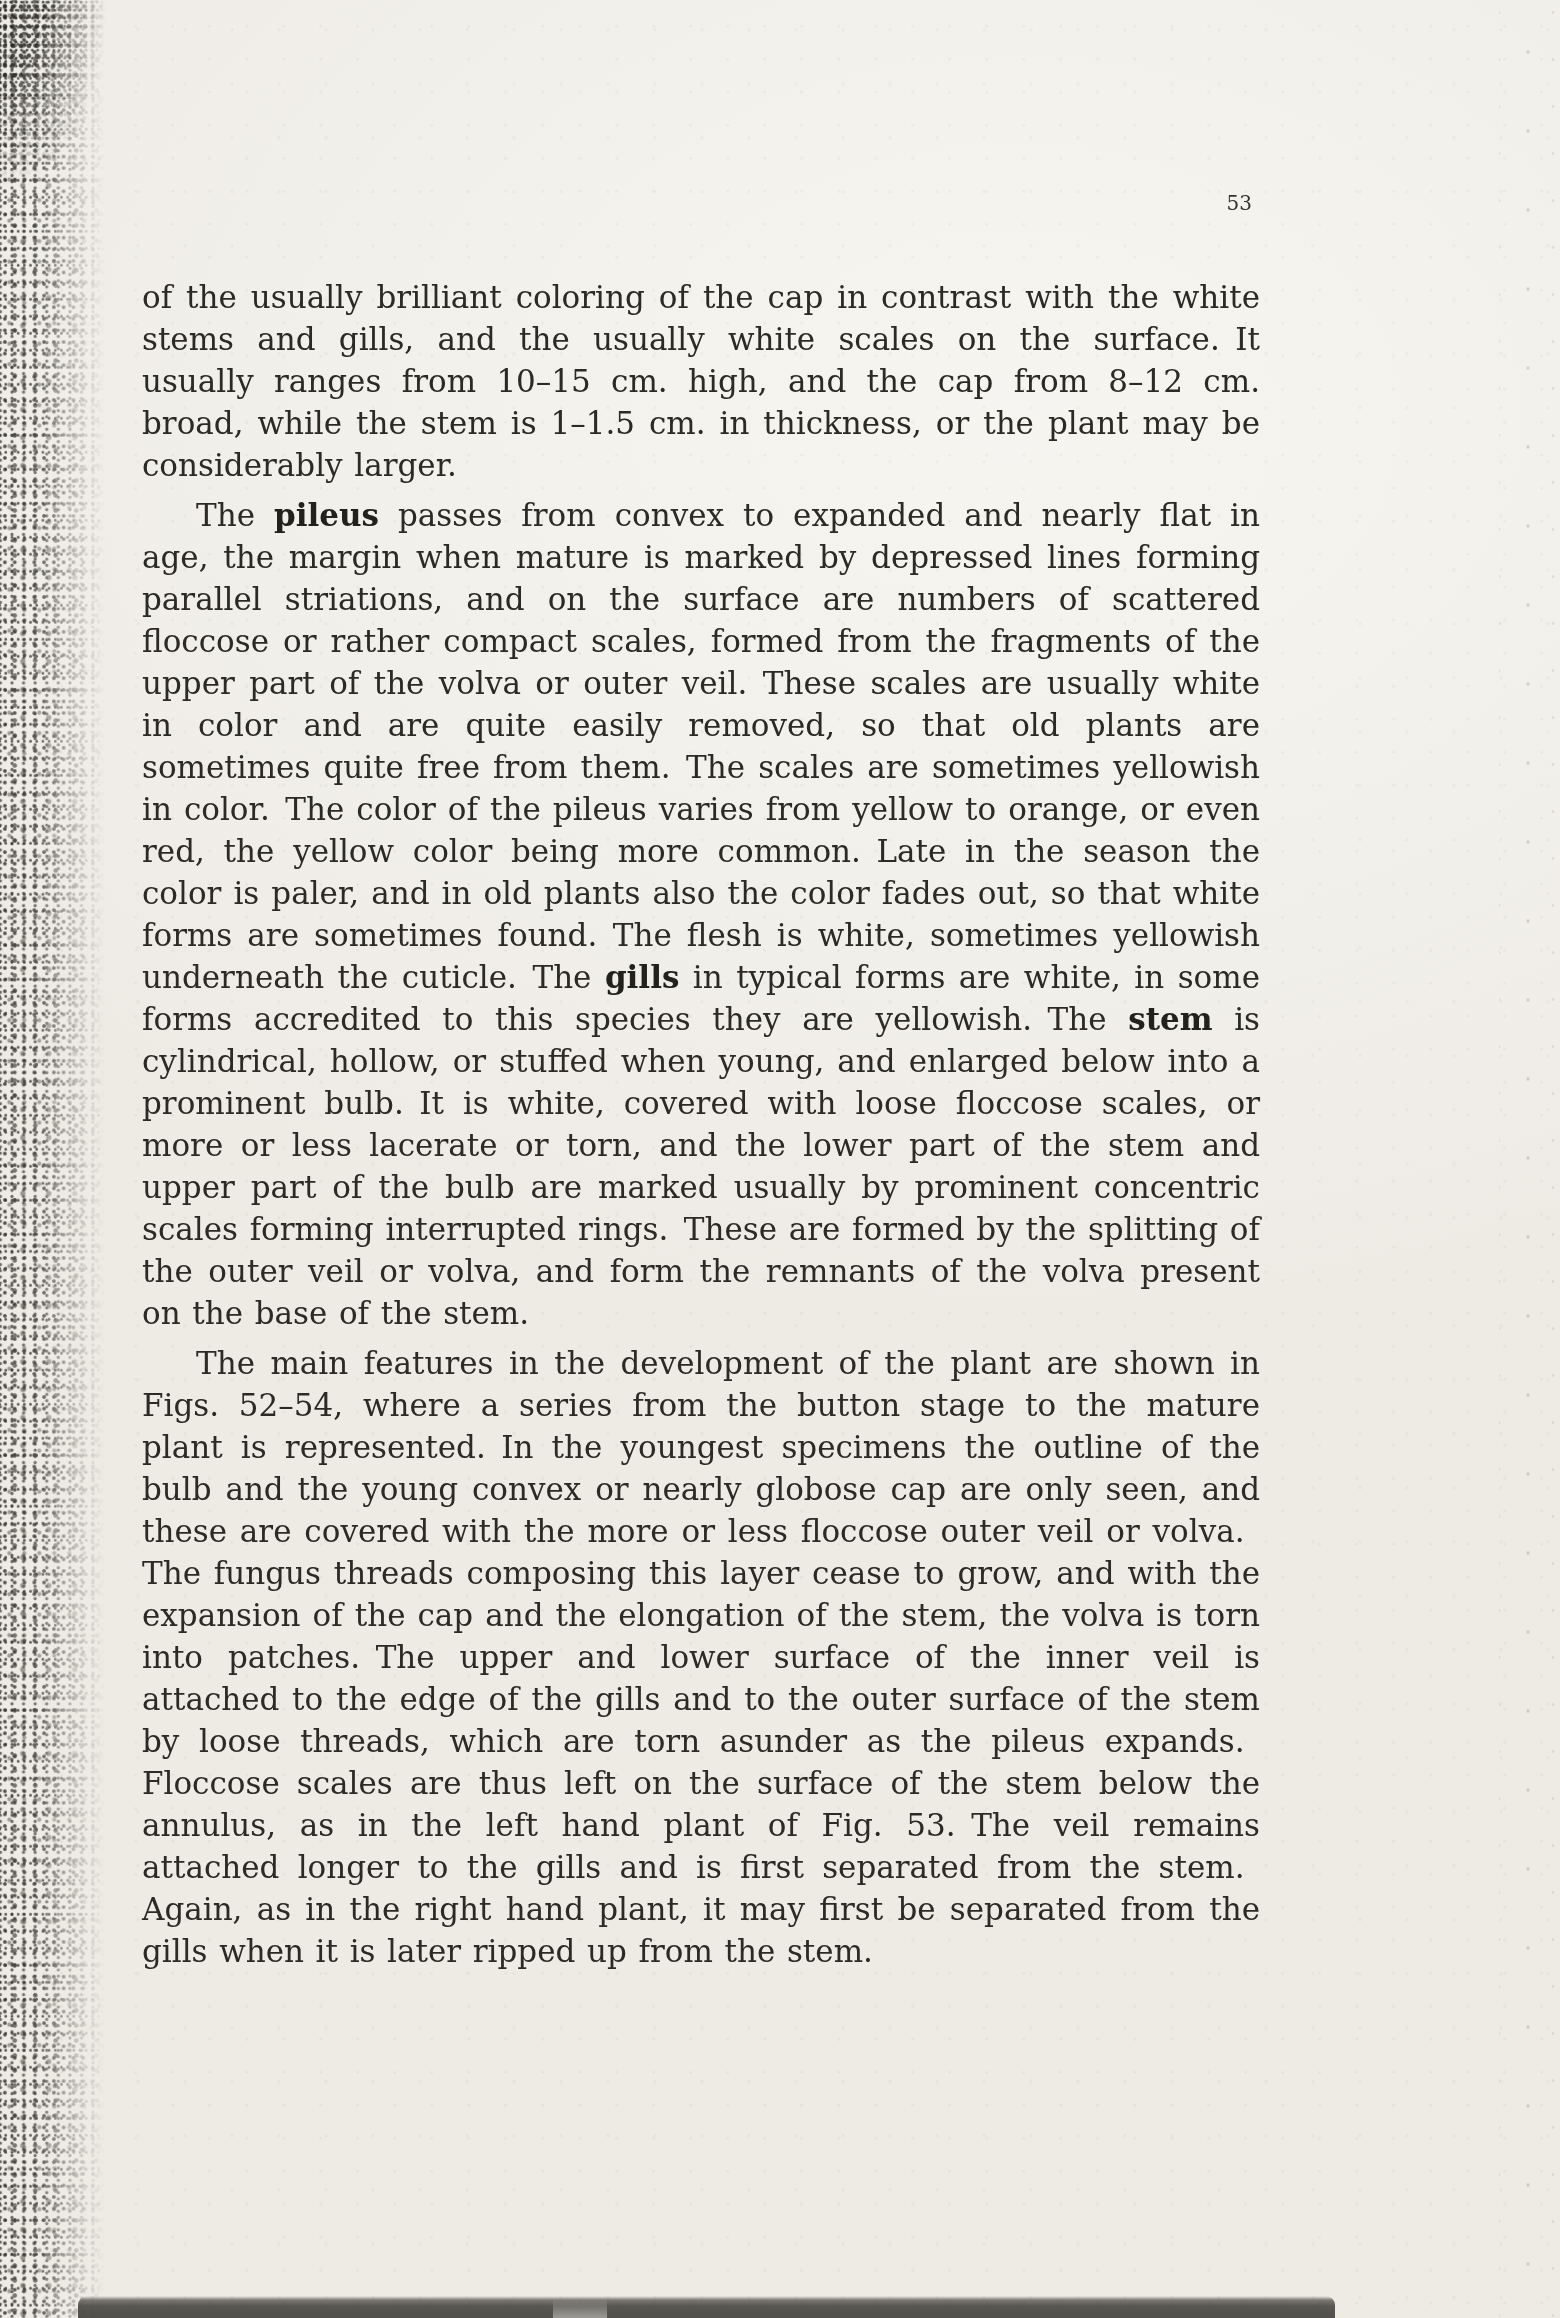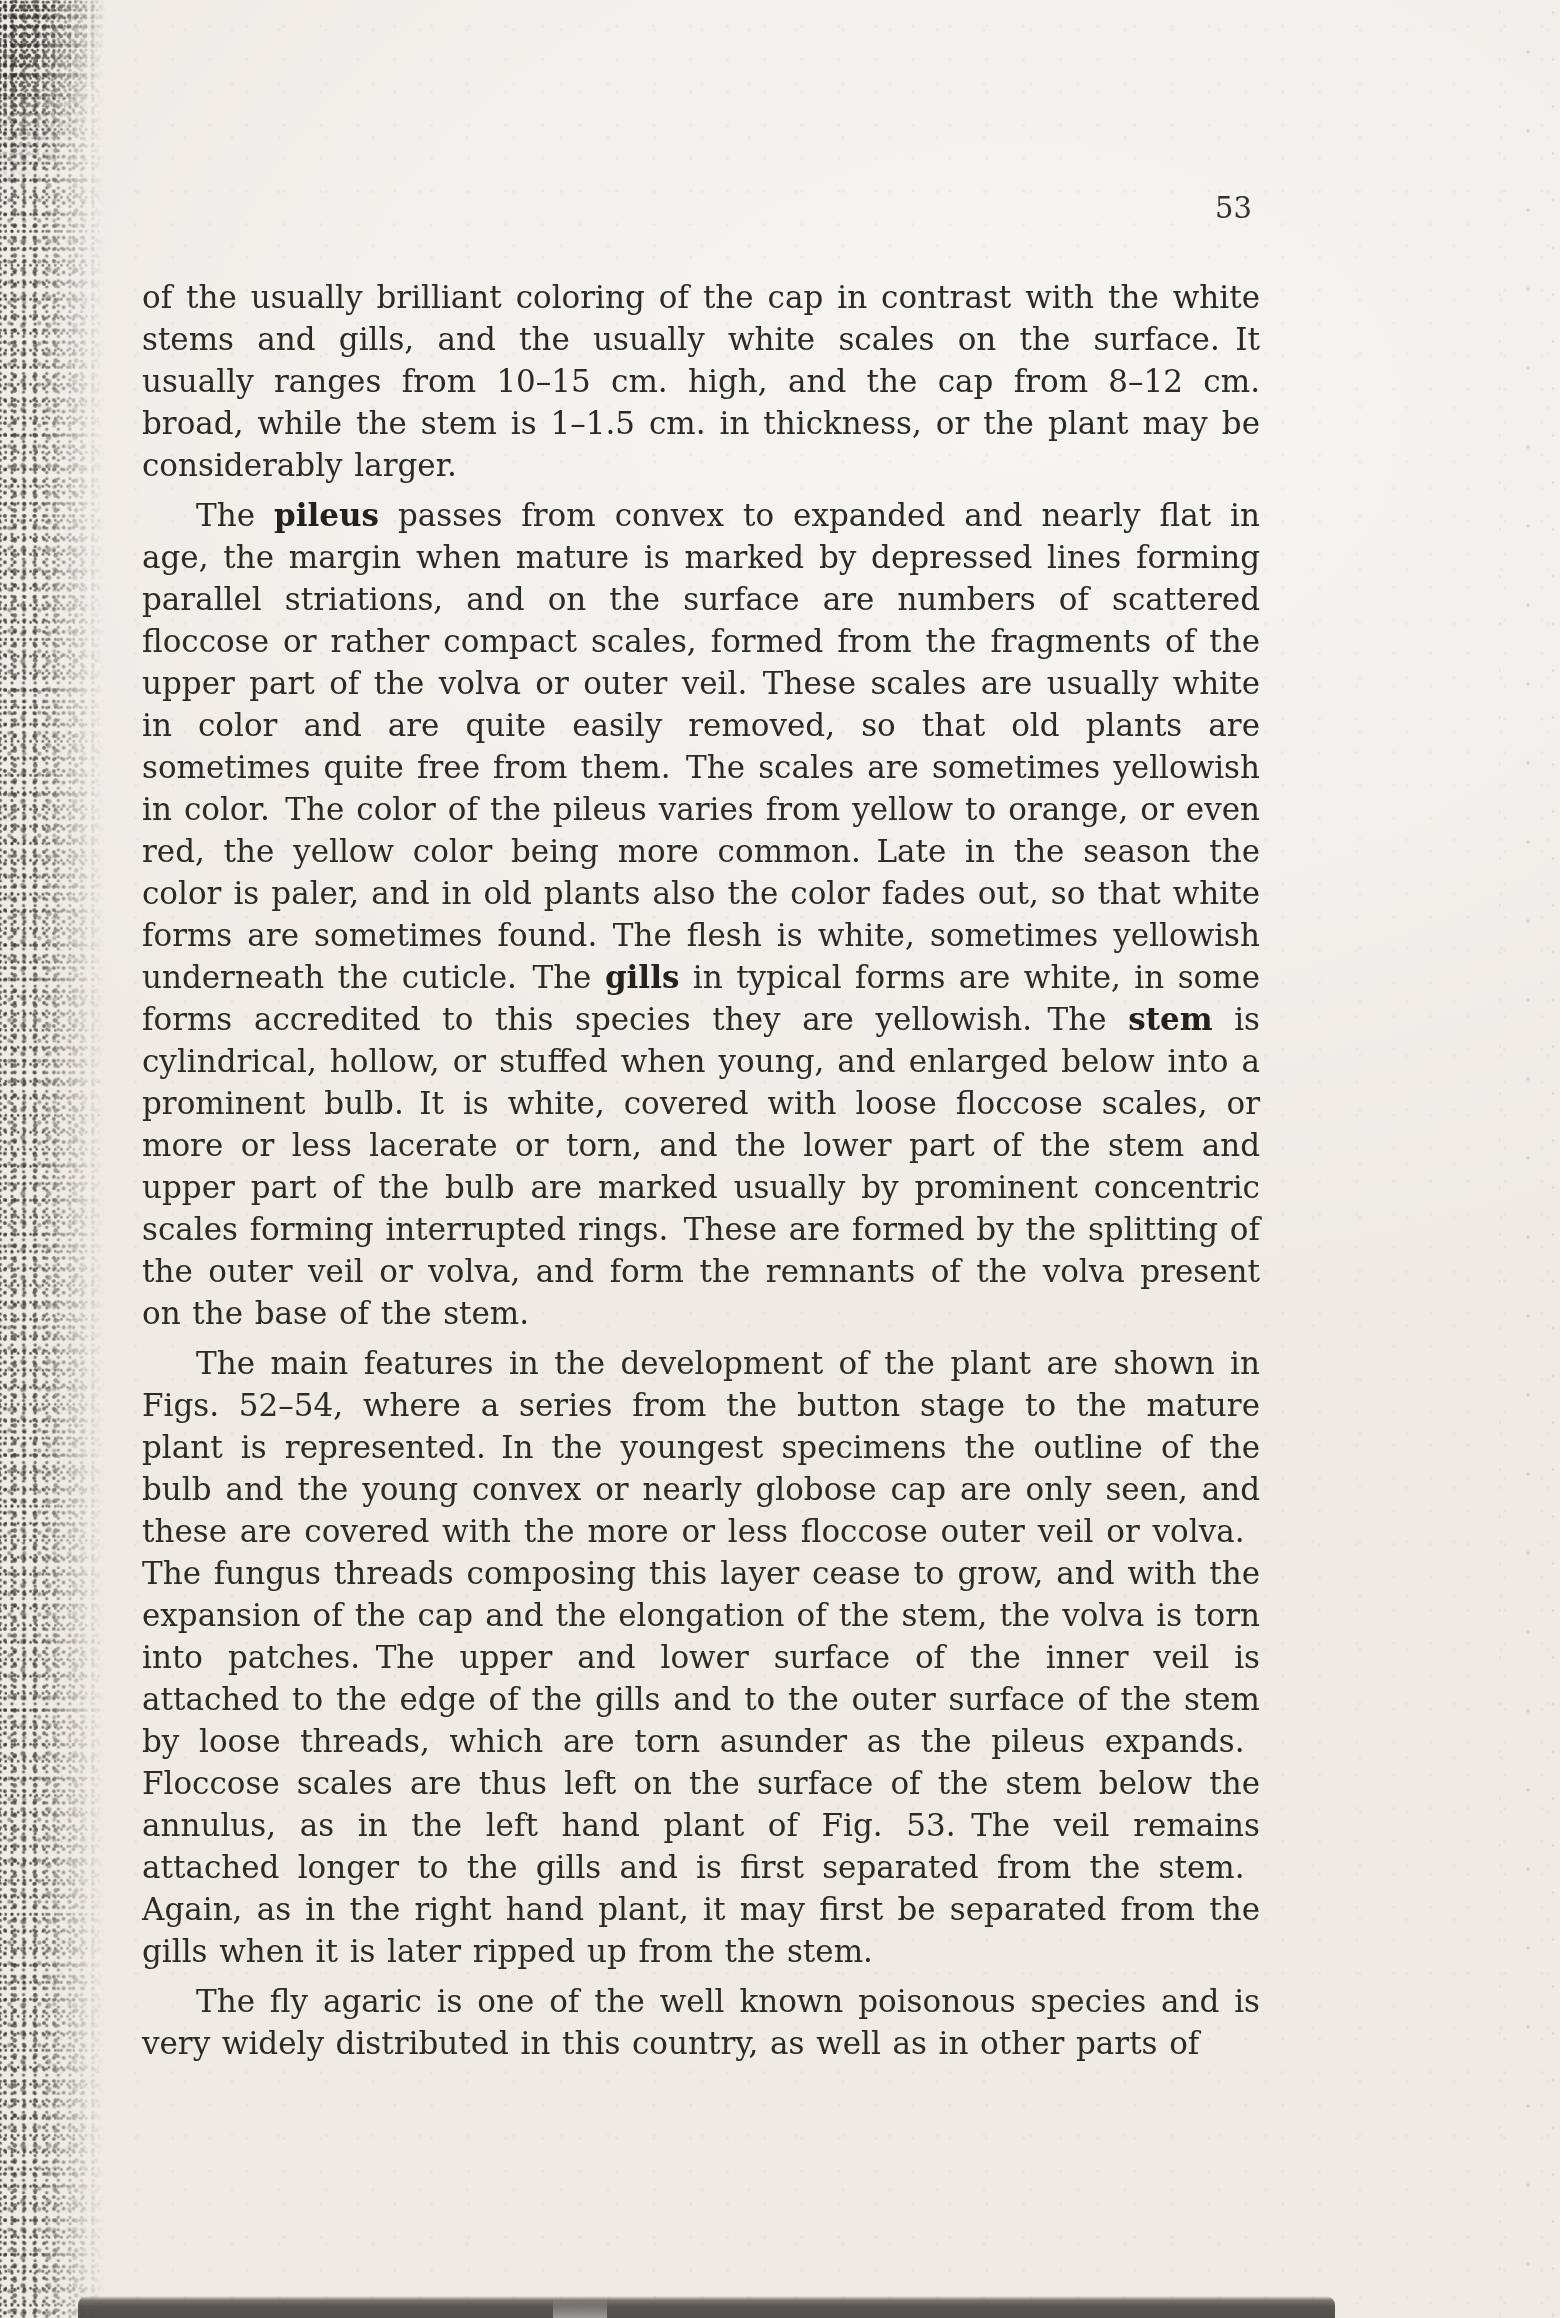--- a/index.html
+++ b/index.html
@@ -106,21 +106,21 @@
     display: block;
     text-align: center;
     font-size: 28px;
     letter-spacing: 3.1px;
     color: #37352e;
   }
   .page-number {
     position: absolute;
     top: 0;
     right: 16px;
-    font-size: 29px;
+    font-size: 20px;
     color: #33312b;
   }
 
   .text-block {
     position: absolute;
     top: 268px;
     left: 134px;
     width: 1134px;
   }
   .para {
@@ -149,21 +149,20 @@
   <div class="noise-right"></div>
 
   <div class="running-header">
     <span class="page-number">53</span>
   </div>
 
   <div class="text-block">
       <p class="para"><span>of the usually brilliant coloring of the cap in contrast with the white stems and gills, and the usually white scales on the surface. It usually ranges from 10–15 cm. high, and the cap from 8–12 cm. broad, while the stem is 1–1.5 cm. in thickness, or the plant may be considerably larger.</span></p>
       <p class="para indent"><span>The </span><span class="bold">pileus</span><span> passes from convex to expanded and nearly flat in age, the margin when mature is marked by depressed lines forming parallel striations, and on the surface are numbers of scattered floccose or rather compact scales, formed from the fragments of the upper part of the volva or outer veil. These scales are usually white in color and are quite easily removed, so that old plants are sometimes quite free from them. The scales are sometimes yellowish in color. The color of the pileus varies from yellow to orange, or even red, the yellow color being more common. Late in the season the color is paler, and in old plants also the color fades out, so that white forms are sometimes found. The flesh is white, sometimes yellowish underneath the cuticle. The </span><span class="bold">gills</span><span> in typical forms are white, in some forms accredited to this species they are yellowish. The </span><span class="bold">stem</span><span> is cylindrical, hollow, or stuffed when young, and enlarged below into a prominent bulb. It is white, covered with loose floccose scales, or more or less lacerate or torn, and the lower part of the stem and upper part of the bulb are marked usually by prominent concentric scales forming interrupted rings. These are formed by the splitting of the outer veil or volva, and form the remnants of the volva present on the base of the stem.</span></p>
       <p class="para indent"><span>The main features in the development of the plant are shown in Figs. 52–54, where a series from the button stage to the mature plant is represented. In the youngest specimens the outline of the bulb and the young convex or nearly globose cap are only seen, and these are covered with the more or less floccose outer veil or volva. The fungus threads composing this layer cease to grow, and with the expansion of the cap and the elongation of the stem, the volva is torn into patches. The upper and lower surface of the inner veil is attached to the edge of the gills and to the outer surface of the stem by loose threads, which are torn asunder as the pileus expands. Floccose scales are thus left on the surface of the stem below the annulus, as in the left hand plant of Fig. 53. The veil remains attached longer to the gills and is first separated from the stem. Again, as in the right hand plant, it may first be separated from the gills when it is later ripped up from the stem.</span></p>
-      <p class="para indent"><span>The fly agaric is one of the well known poisonous species and is very widely distributed in this country, as well as in other parts of</span></p>
     </div>
 
   <div class="bottom-strip"></div>
   <div class="bottom-strip-gap"></div>
 
   <div class="grain-overlay"></div>
 </div>
 
 
 </body></html>

